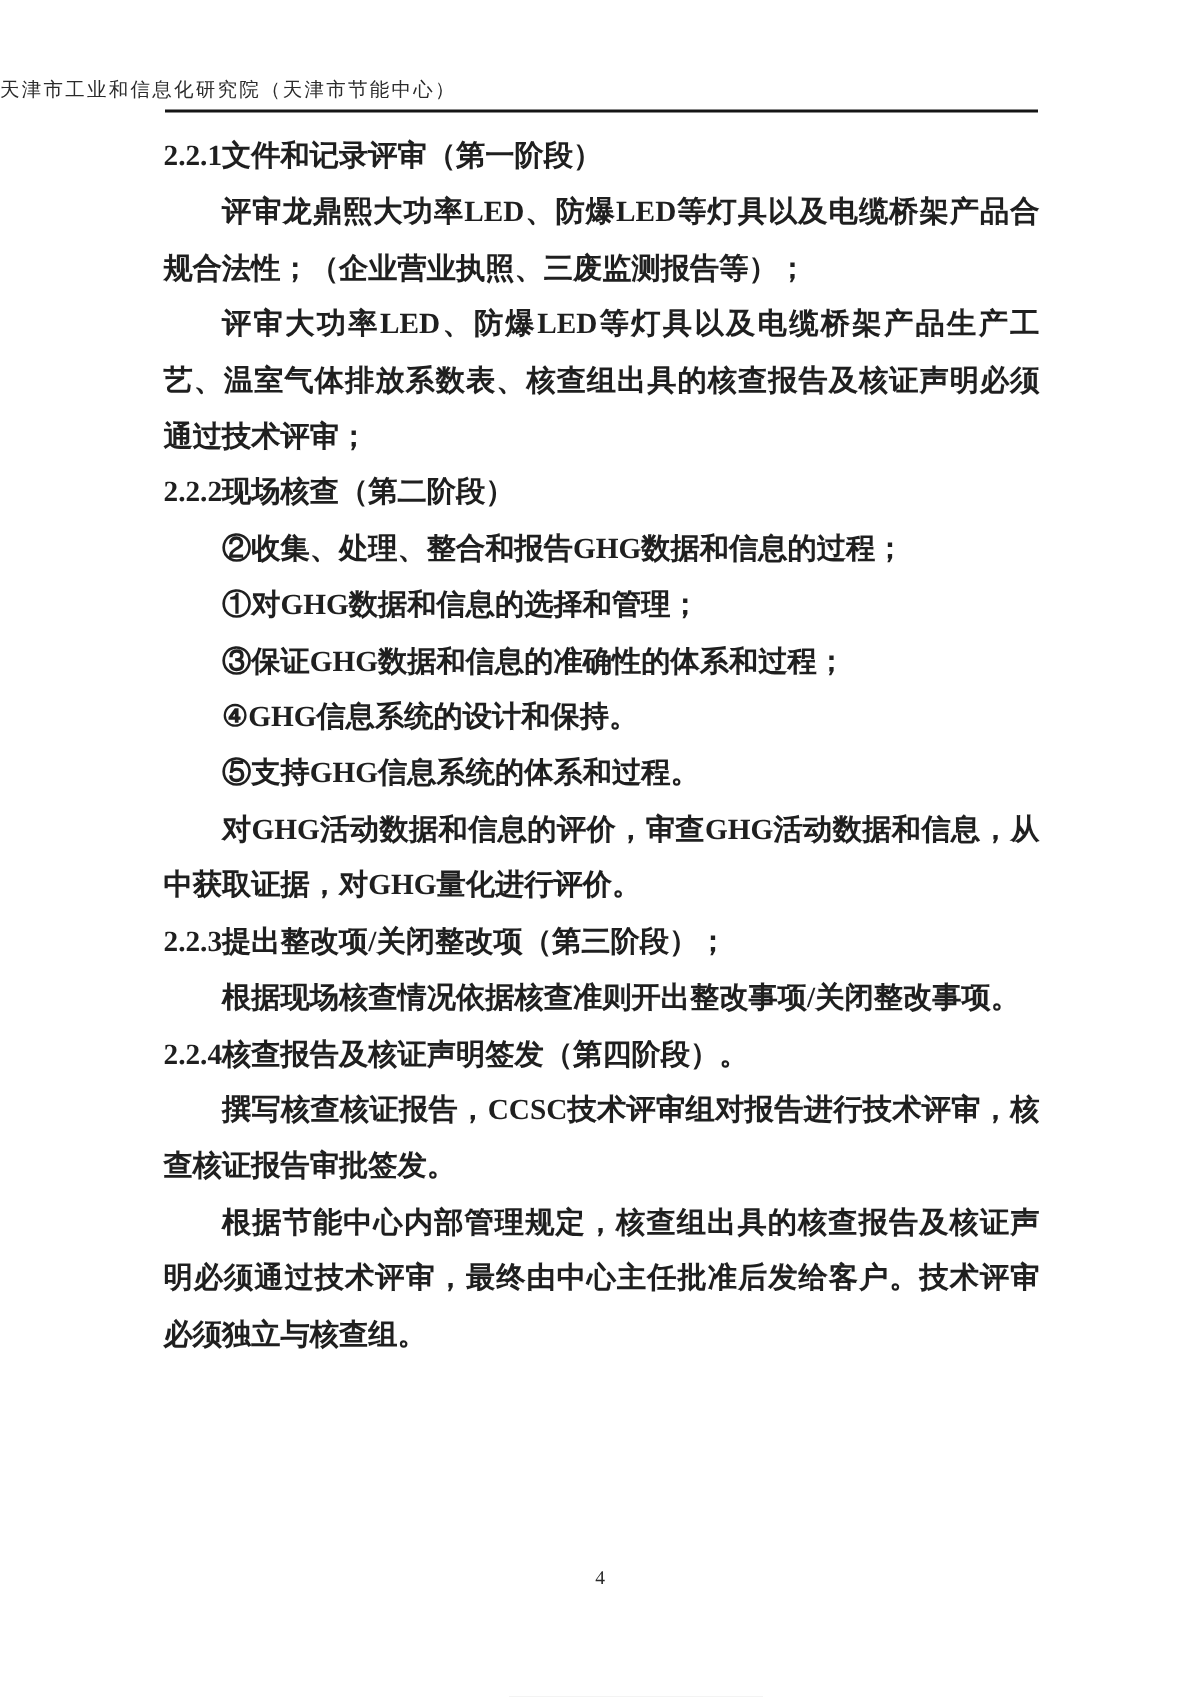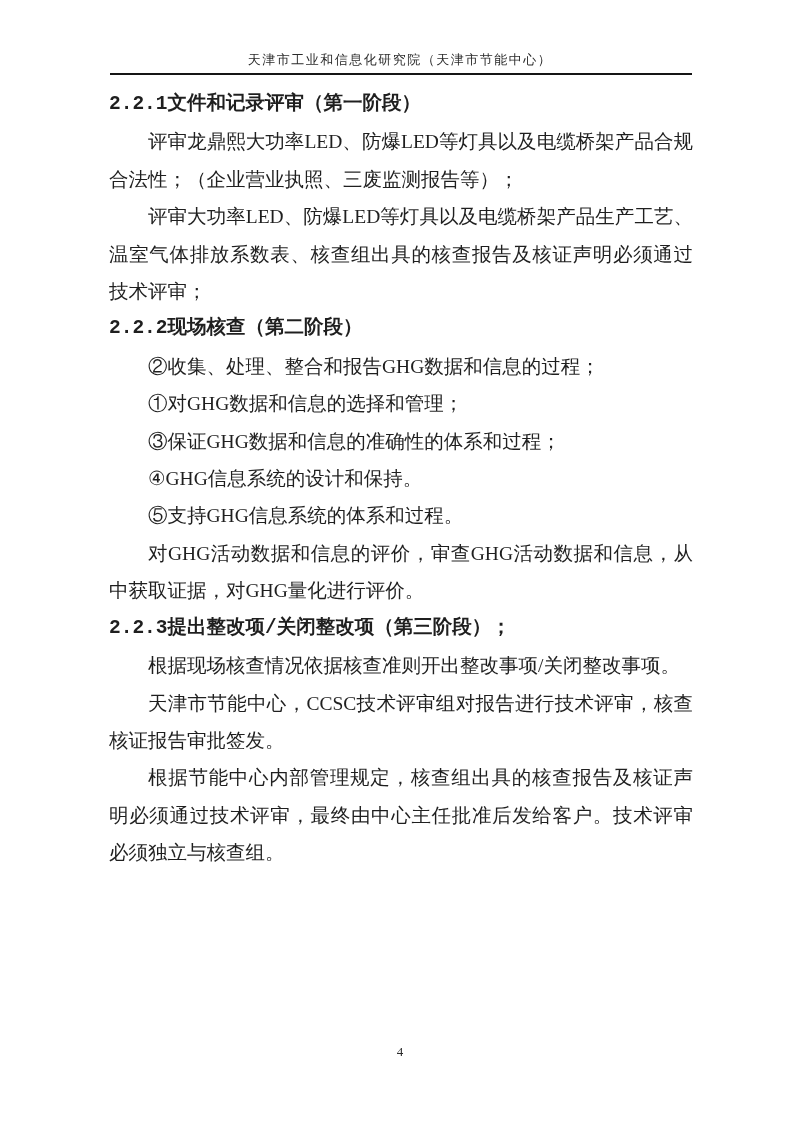--- a/index.html
+++ b/index.html
@@ -7,40 +7,39 @@
     position:relative;
     width:800px; height:1131px;
     margin:0 auto;
     background:#ffffff;
     font-family:"Liberation Serif","DejaVu Serif",serif;
     color:#1f1f1f;
     overflow:hidden;
   }
   .header-text {
     position:absolute; top:51px; left:0; width:100%;
-    text-align:center;
     font-size:13px;
     letter-spacing:1.5px;
     color:#2b2b2b;
   }
   .header-rule {
     position:absolute; top:73px; left:110px; width:582px;
     border-top:2.5px solid #151515;
   }
   .content {
     position:absolute; top:86px; left:109px; width:584px;
     font-size:19.5px;
     line-height:37.4px;
     text-align:justify;
     text-justify:inter-ideograph;
   }
-  .content p { margin:0; }
+  .content p { margin:0;font-weight:bold; }
   p.body   { text-indent:2em; }
   p.list   { text-indent:2em; }
-  p.heading{ text-indent:0; font-weight:700;font-family:Liberation Mono, monospace; }
+  p.heading{ text-indent:0; font-weight:700; }
   .footer {
     position:absolute; top:1044px; left:0; width:100%;
     text-align:center;
     font-size:13px;
     color:#2b2b2b;
   }
 </style>
 </head>
 <body>
 
@@ -56,19 +55,20 @@
     <p class="body">评审大功率LED、防爆LED等灯具以及电缆桥架产品生产工艺、温室气体排放系数表、核查组出具的核查报告及核证声明必须通过技术评审；</p>
     <p class="heading">2.2.2现场核查（第二阶段）</p>
     <p class="list">②收集、处理、整合和报告GHG数据和信息的过程；</p>
     <p class="list">①对GHG数据和信息的选择和管理；</p>
     <p class="list">③保证GHG数据和信息的准确性的体系和过程；</p>
     <p class="list">④GHG信息系统的设计和保持。</p>
     <p class="list">⑤支持GHG信息系统的体系和过程。</p>
     <p class="body">对GHG活动数据和信息的评价，审查GHG活动数据和信息，从中获取证据，对GHG量化进行评价。</p>
     <p class="heading">2.2.3提出整改项/关闭整改项（第三阶段）；</p>
     <p class="body">根据现场核查情况依据核查准则开出整改事项/关闭整改事项。</p>
-    <p class="body">天津市节能中心，CCSC技术评审组对报告进行技术评审，核查核证报告审批签发。</p>
+    <p class="heading">2.2.4核查报告及核证声明签发（第四阶段）。</p>
+    <p class="body">撰写核查核证报告，CCSC技术评审组对报告进行技术评审，核查核证报告审批签发。</p>
     <p class="body">根据节能中心内部管理规定，核查组出具的核查报告及核证声明必须通过技术评审，最终由中心主任批准后发给客户。技术评审必须独立与核查组。</p>
   </div>
 
   <div class="footer">4</div>
 
 </div>
 
 </body></html>

